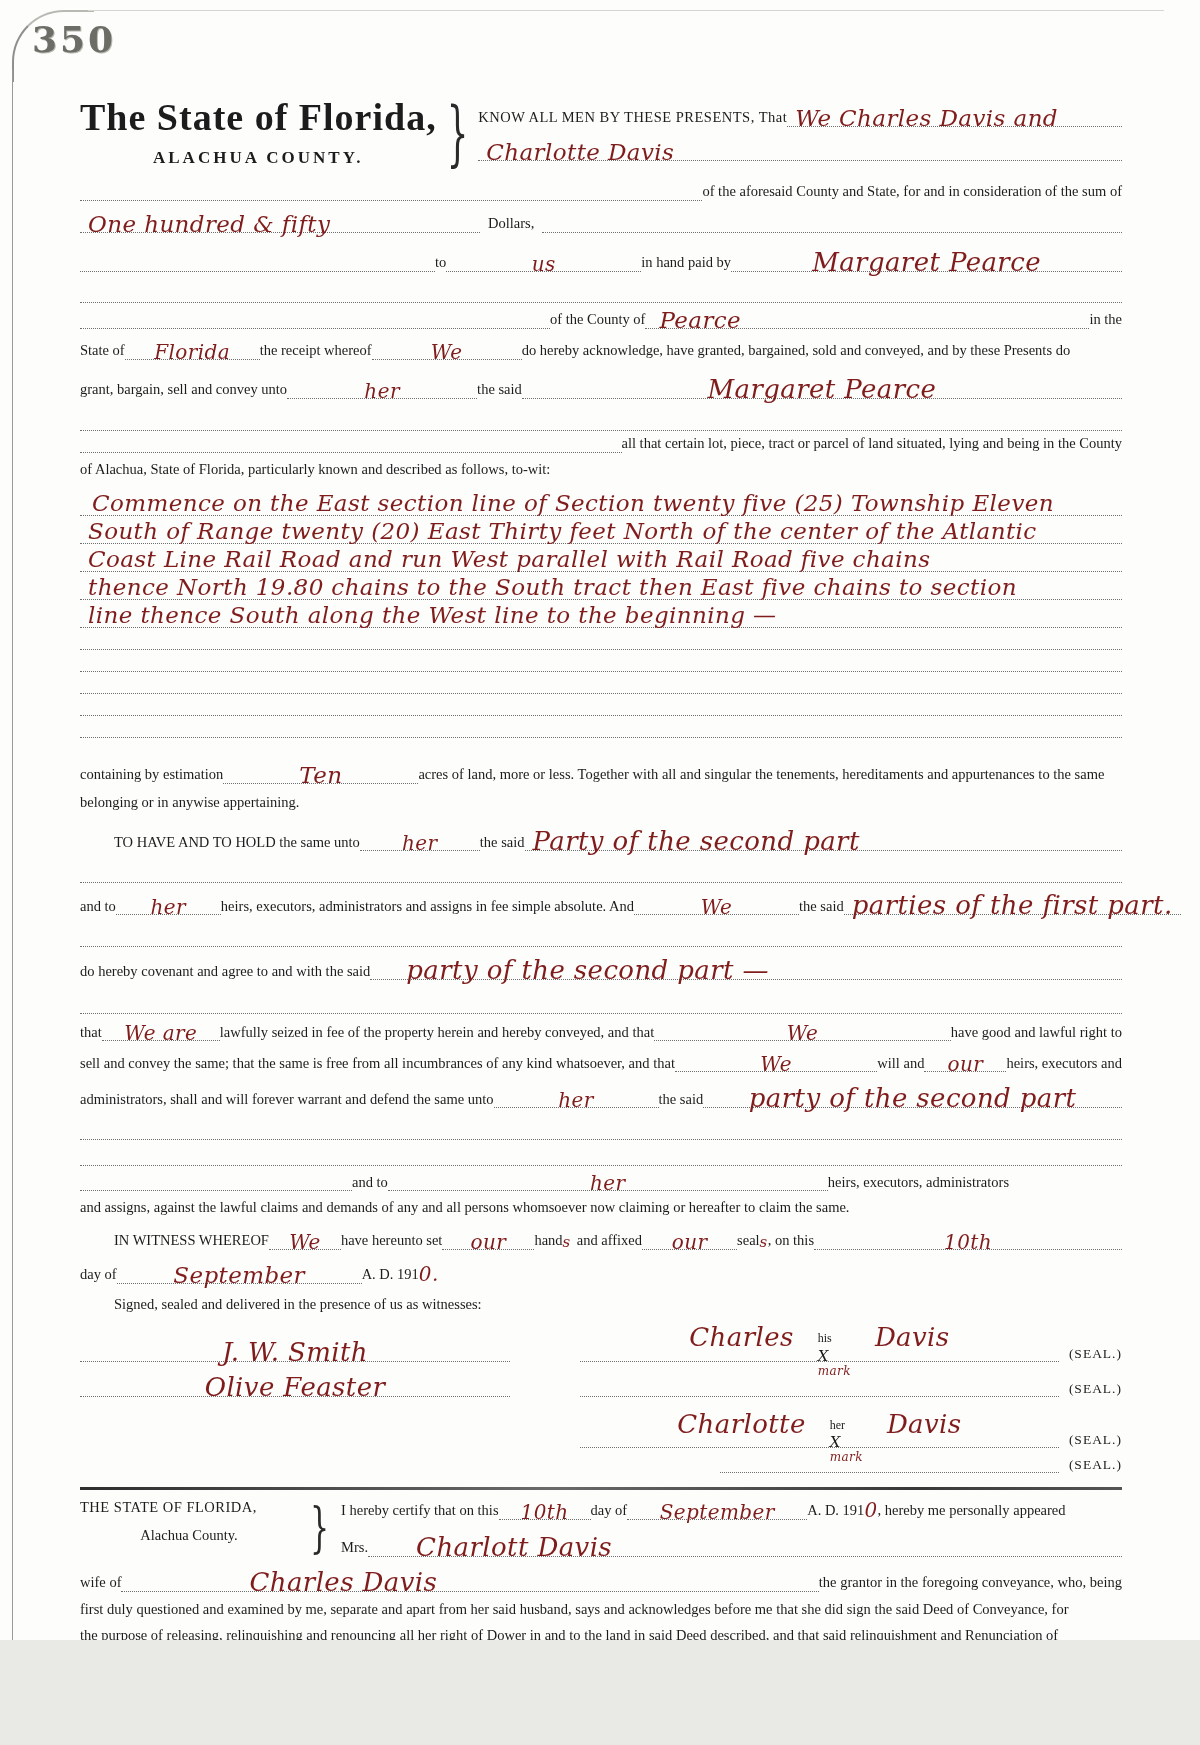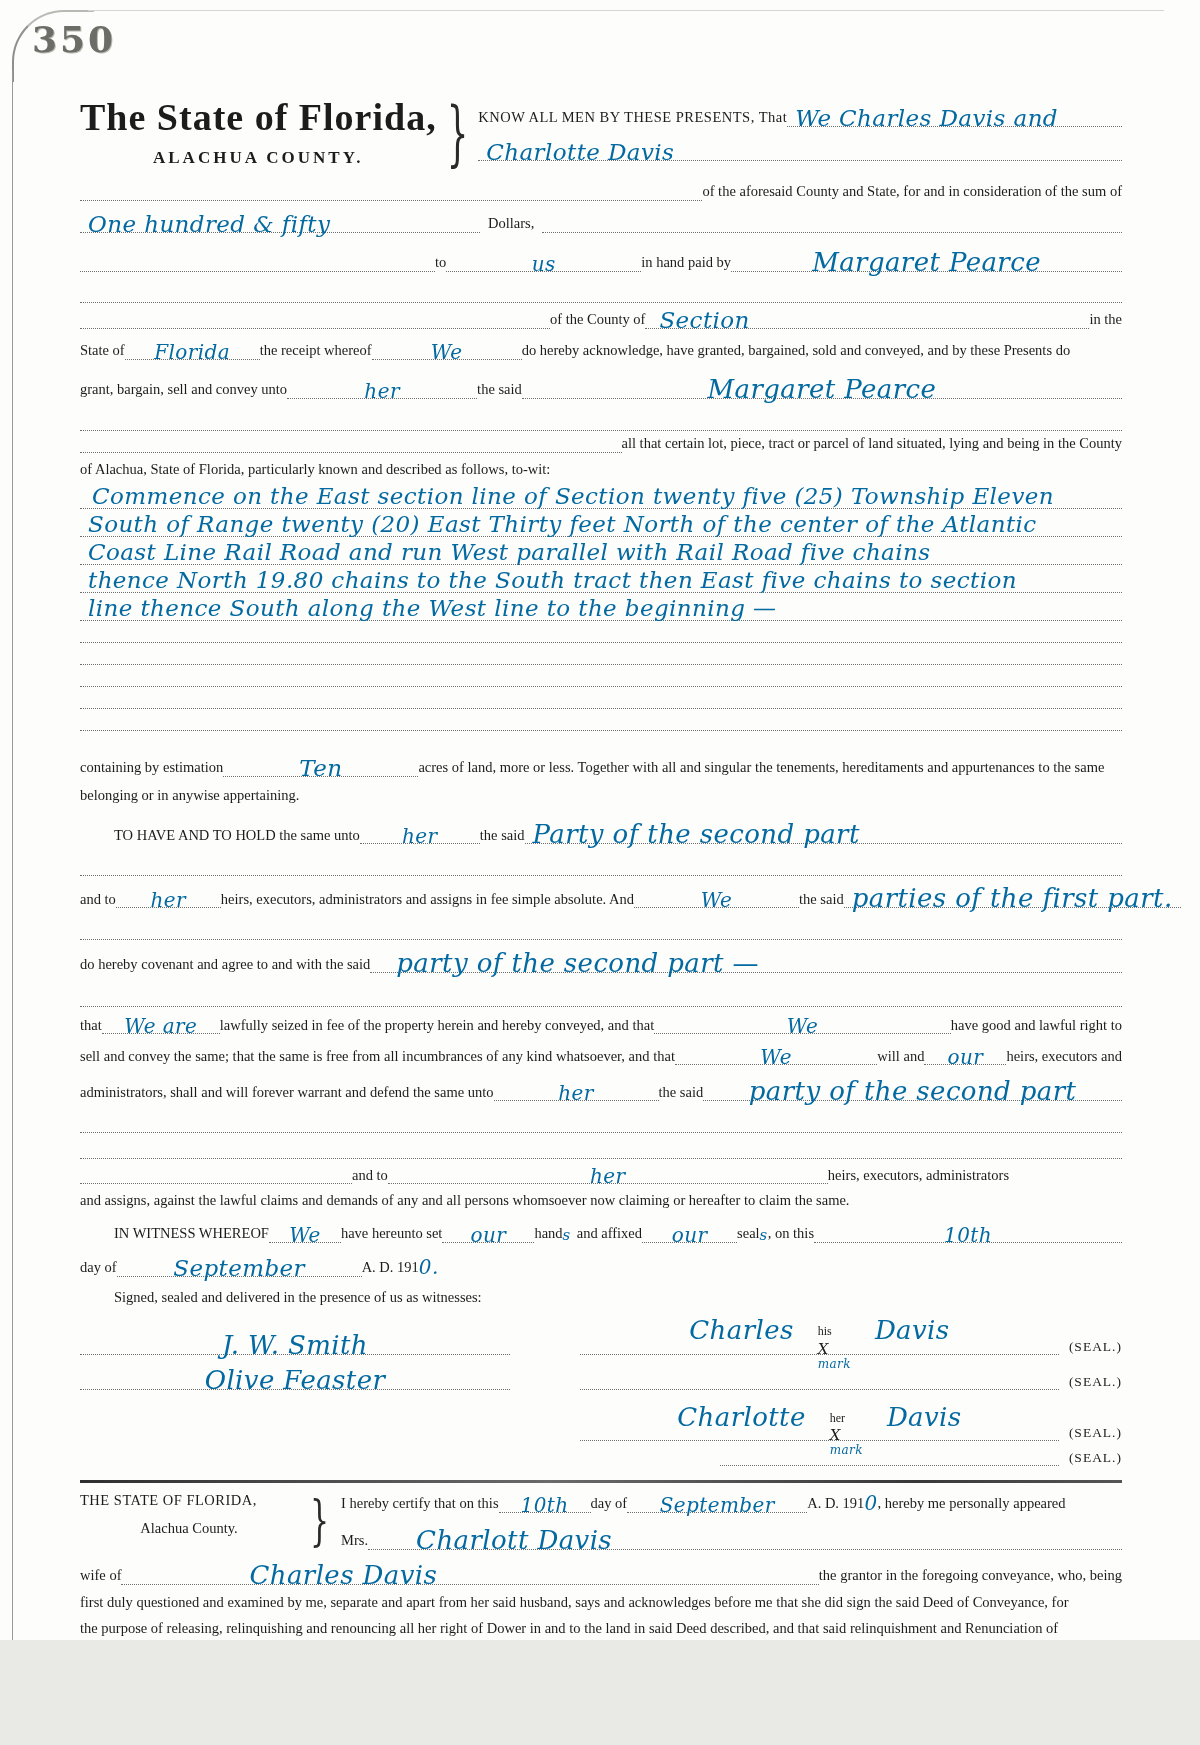--- a/index.html
+++ b/index.html
@@ -14,21 +14,21 @@
            font-size:36px;letter-spacing:3px;color:#6d6d68;text-shadow:1px 1px 0 #b9b9b2;}
   .content{position:absolute;left:80px;width:1042px;top:0;}
   
   .r{display:flex;align-items:flex-end;}
   .pt{font-size:14.5px;line-height:1.3;white-space:nowrap;}
   .caps{letter-spacing:.5px;}
   .d{border-bottom:1.6px dotted #6e6e6e;min-height:5px;position:relative;}
   .f{flex:1 1 auto;}
   .c{text-align:center;}
   .hw{font-family:"DejaVu Serif",serif;font-style:italic;font-size:20px;line-height:1;
-      color:#0369a1;letter-spacing:.4px;white-space:nowrap;}
+      color:#7f1d1d;letter-spacing:.4px;white-space:nowrap;}
   .d>.hw{display:inline-block;transform:translateY(4px);padding:0 8px;}
   .hw-lg{font-size:23px;}
   .hw-xl{font-size:26px;}
   .hw-sm{font-size:15px;}
   .blank{border-bottom:1.6px dotted #6e6e6e;height:21px;}
   .ind{display:inline-block;width:34px;}
   .rule{height:3px;background:linear-gradient(90deg,#2e2e2e,#6a6a6a 45%,#383838 80%,#555);margin:0;}
   .brace{font-family:"DejaVu Serif",serif;color:#2a2a2a;display:inline-block;line-height:1;}
   .hb{font-size:34px;transform:scaleY(2.1);margin:0 10px;align-self:center;}
   .b2{font-size:30px;transform:scaleY(1.8);margin:0 12px;align-self:center;}
@@ -94,21 +94,21 @@
       <span class="pt">to</span>
       <span class="d c" style="flex:0 0 195px;"><span class="hw">us</span></span>
       <span class="pt">in hand paid by</span>
       <span class="d f c"><span class="hw hw-xl">Margaret Pearce</span></span>
     </div>
     <div class="blank" style="margin-top:9px;"></div>
     <div class="r" style="margin-top:2px;">
       <span class="d" style="flex:0 0 470px;"></span>
       <span class="pt">of the County of</span>
       <span class="d f">
-          <span class="hw hw-lg" style="float:left;margin-left:6px;">Section</span>
+          <span class="hw hw-lg" style="float:left;margin-left:6px;">Pearce</span>
         </span>
       <span class="pt">in the</span>
     </div>
     <div class="r" style="margin-top:9px;">
       <span class="pt">State of</span>
       <span class="d c" style="flex:0 0 135px;"><span class="hw">Florida</span></span>
       <span class="pt">the receipt whereof</span>
       <span class="d c" style="flex:0 0 150px;"><span class="hw">We</span></span>
       <span class="pt">do hereby acknowledge, have granted, bargained, sold and conveyed, and by these Presents do</span>
     </div>
@@ -120,21 +120,21 @@
     </div>
     <div class="blank" style="margin-top:10px;"></div>
 
     <div class="r" style="margin-top:3px;">
       <span class="d f"></span>
       <span class="pt">all that certain lot, piece, tract or parcel of land situated, lying and being in the County</span>
     </div>
     <div class="r" style="margin-top:7px;">
       <span class="pt">of Alachua, State of Florida, particularly known and described as follows, to-wit:</span>
     </div>
-    <div class="d" style="margin-top:2px;height:27px;"><span class="hw hw-lg" style="margin-left:4px;">Commence on the East section line of Section twenty five (25) Township Eleven</span></div>
+    <div class="d" style="margin-top:9px;height:27px;"><span class="hw hw-lg" style="margin-left:4px;">Commence on the East section line of Section twenty five (25) Township Eleven</span></div>
     <div class="d" style="height:27px;"><span class="hw hw-lg">South of Range twenty (20) East Thirty feet North of the center of the Atlantic</span></div>
     <div class="d" style="height:27px;"><span class="hw hw-lg">Coast Line Rail Road and run West parallel with Rail Road five chains</span></div>
     <div class="d" style="height:27px;"><span class="hw hw-lg">thence North 19.80 chains to the South tract then East five chains to section</span></div>
     <div class="d" style="height:27px;"><span class="hw hw-lg">line thence South along the West line to the beginning —</span></div>
     <div class="blank"></div>
     <div class="blank"></div>
     <div class="blank"></div>
     <div class="blank"></div>
     <div class="blank"></div>
 
@@ -159,21 +159,21 @@
       <span class="pt">and to</span>
       <span class="d c" style="flex:0 0 105px;"><span class="hw">her</span></span>
       <span class="pt">heirs, executors, administrators and assigns in fee simple absolute.  And</span>
       <span class="d c" style="flex:0 0 165px;"><span class="hw">We</span></span>
       <span class="pt">the said</span>
       <span class="d f"><span class="hw hw-xl">parties of the first part.</span></span>
     </div>
     <div class="blank" style="margin-top:10px;"></div>
     <div class="r" style="margin-top:6px;">
       <span class="pt">do hereby covenant and agree to and with the said</span>
-      <span class="d f"><span class="hw hw-xl" style="margin-left:18px;">party of the second part —</span></span>
+      <span class="d f"><span class="hw hw-xl" style="margin-left:28px;">party of the second part —</span></span>
     </div>
     <div class="blank" style="margin-top:12px;"></div>
     <div class="r" style="margin-top:5px;">
       <span class="pt">that</span>
       <span class="d c" style="flex:0 0 118px;"><span class="hw">We are</span></span>
       <span class="pt">lawfully seized in fee of the property herein and hereby conveyed, and that</span>
       <span class="d c" style="flex:1 1 auto;"><span class="hw">We</span></span>
       <span class="pt">have good and lawful right to</span>
     </div>
     <div class="r" style="margin-top:9px;">

